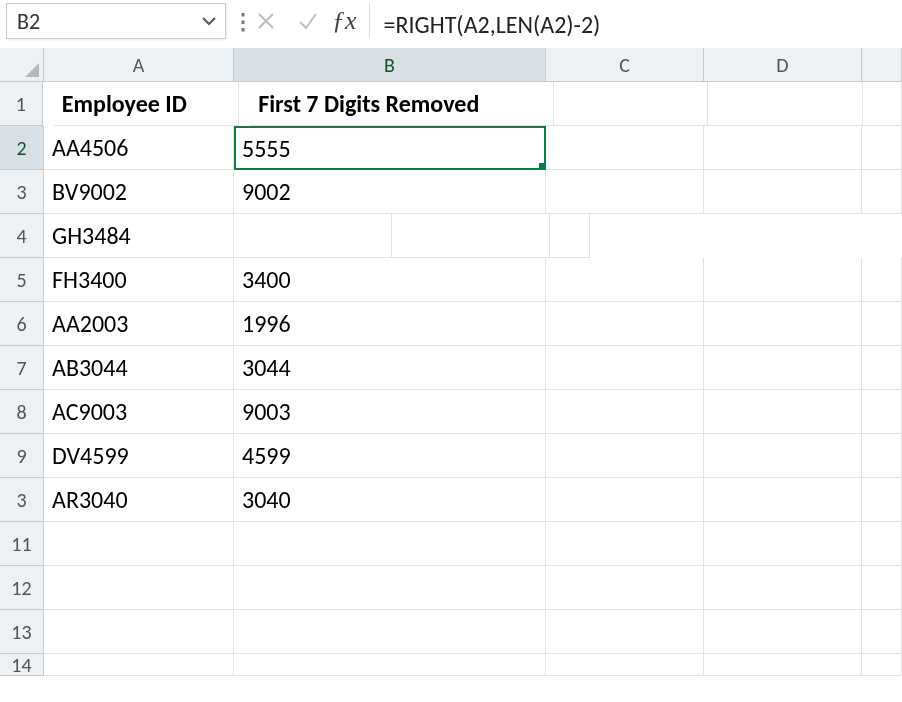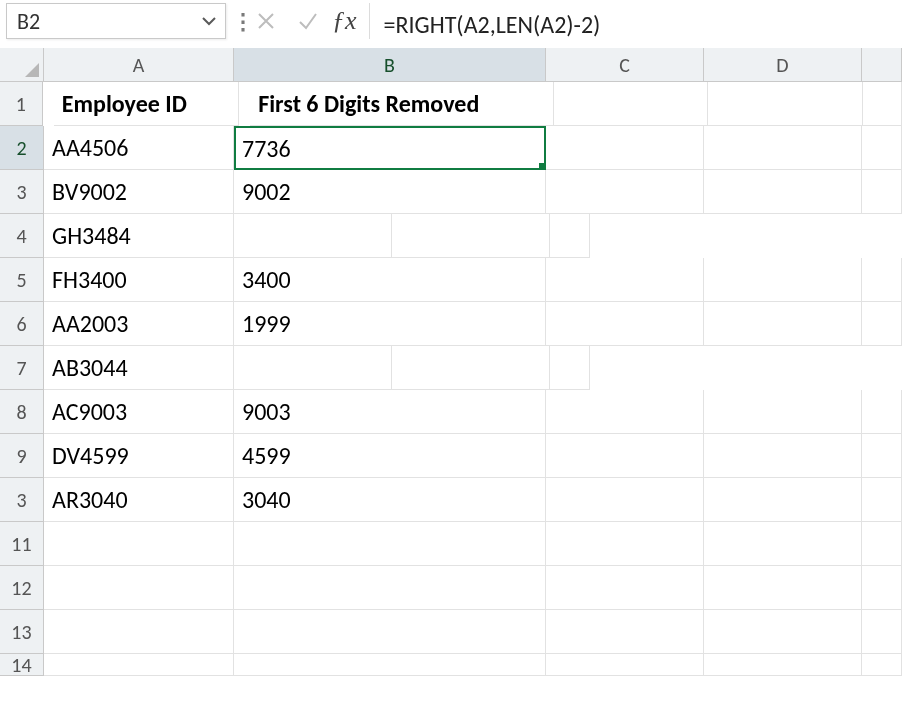--- a/index.html
+++ b/index.html
@@ -163,30 +163,30 @@
     <div class="col-head wB active">B</div>
     <div class="col-head wC">C</div>
     <div class="col-head wD">D</div>
     <div class="col-head wE"></div>
   </div>
 </div>
 
 <div class="row rh">
   <div class="row-head rh">1</div>
   <div class="cell wA rh hdr">Employee ID</div>
-  <div class="cell wB rh hdr">First 6 Digits Removed</div>
+  <div class="cell wB rh hdr">First 7 Digits Removed</div>
   <div class="cell wC rh"></div>
   <div class="cell wD rh"></div>
   <div class="cell wE rh"></div>
 </div>
 
 <div class="row rh">
   <div class="row-head rh active">2</div>
   <div class="cell wA rh">AA4506</div>
-  <div class="cell wB rh selected">7736</div>
+  <div class="cell wB rh selected">5555</div>
   <div class="cell wC rh"></div>
   <div class="cell wD rh"></div>
   <div class="cell wE rh"></div>
 </div>
 
 <div class="row rh">
   <div class="row-head rh">3</div>
   <div class="cell wA rh">BV9002</div>
   <div class="cell wB rh">9002</div>
   <div class="cell wC rh"></div>
@@ -207,29 +207,30 @@
   <div class="cell wA rh">FH3400</div>
   <div class="cell wB rh">3400</div>
   <div class="cell wC rh"></div>
   <div class="cell wD rh"></div>
   <div class="cell wE rh"></div>
 </div>
 
 <div class="row rh">
   <div class="row-head rh">6</div>
   <div class="cell wA rh">AA2003</div>
-  <div class="cell wB rh">1999</div>
+  <div class="cell wB rh">1996</div>
   <div class="cell wC rh"></div>
   <div class="cell wD rh"></div>
   <div class="cell wE rh"></div>
 </div>
 
 <div class="row rh">
   <div class="row-head rh">7</div>
   <div class="cell wA rh">AB3044</div>
+  <div class="cell wB rh">3044</div>
   <div class="cell wC rh"></div>
   <div class="cell wD rh"></div>
   <div class="cell wE rh"></div>
 </div>
 
 <div class="row rh">
   <div class="row-head rh">8</div>
   <div class="cell wA rh">AC9003</div>
   <div class="cell wB rh">9003</div>
   <div class="cell wC rh"></div>

